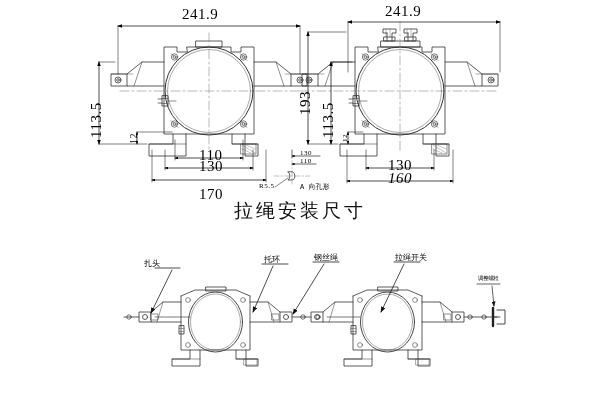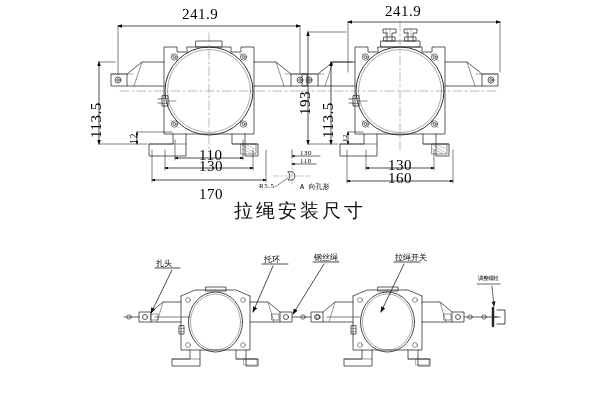--- a/index.html
+++ b/index.html
@@ -352,34 +352,34 @@
   <div class="dim" style="left:385px;top:3px;">241.9</div>
 
   <div class="dim vert" style="left:297px;top:115px;">193</div>
 
   <div class="dim vert" style="left:320px;top:138px;">113.5</div>
 
   <div class="dim vert xs" style="left:341px;top:142px;">12</div>
 
   <div class="dim" style="left:388px;top:157px;">130</div>
 
-  <div class="dim" style="left:388px;top:170px;">160</div>
+  <div class="dim" style="left:388px;top:170px;font-style:italic;">160</div>
 
   <div class="dim xs" style="left:300px;top:149px;">130</div>
 
   <div class="dim xs" style="left:300px;top:157px;">110</div>
 
   <div class="dim xs" style="left:259px;top:182px;text-align:center;">R5.5</div>
 
   <div class="lbl" style="left:300px;top:182px;font-size:7px;">A 向孔形</div>
 
   <div class="ttl" id="title-top">拉绳安装尺寸</div>
 
 
-  <div class="lbl" style="left:156px;top:258px;">扎头</div>
+  <div class="lbl" style="left:144px;top:258px;">扎头</div>
 
   <div class="lbl" style="left:264px;top:254px;">托环</div>
 
   <div class="lbl" style="left:314px;top:252px;text-align:right;">钢丝绳</div>
 
   <div class="lbl" style="left:395px;top:252px;">拉绳开关</div>
 
   <div class="lbl tiny" style="left:478px;top:275px;">调整螺栓</div>
 
 </div>

